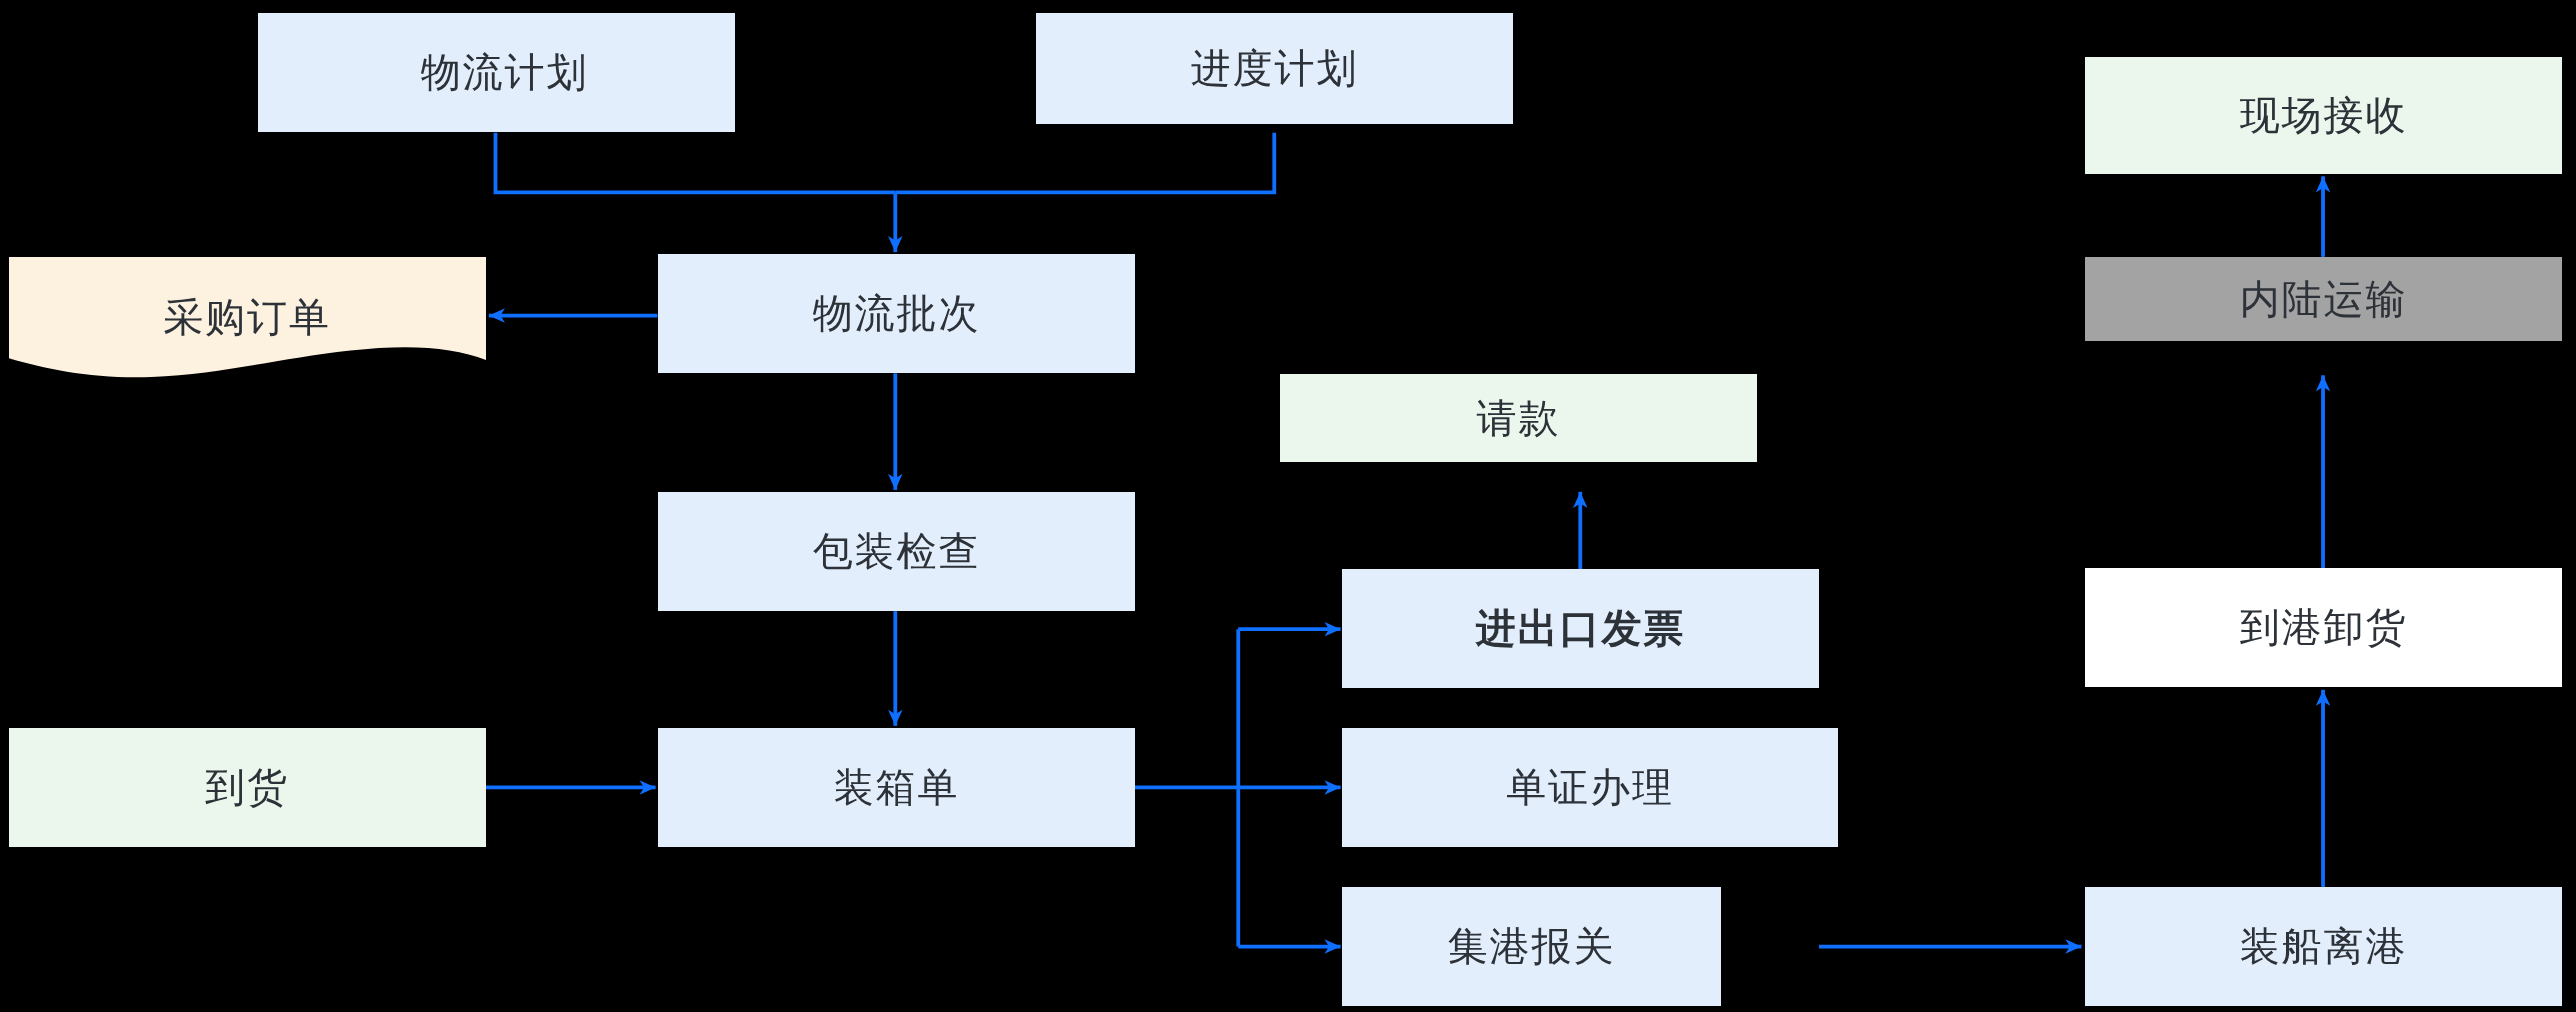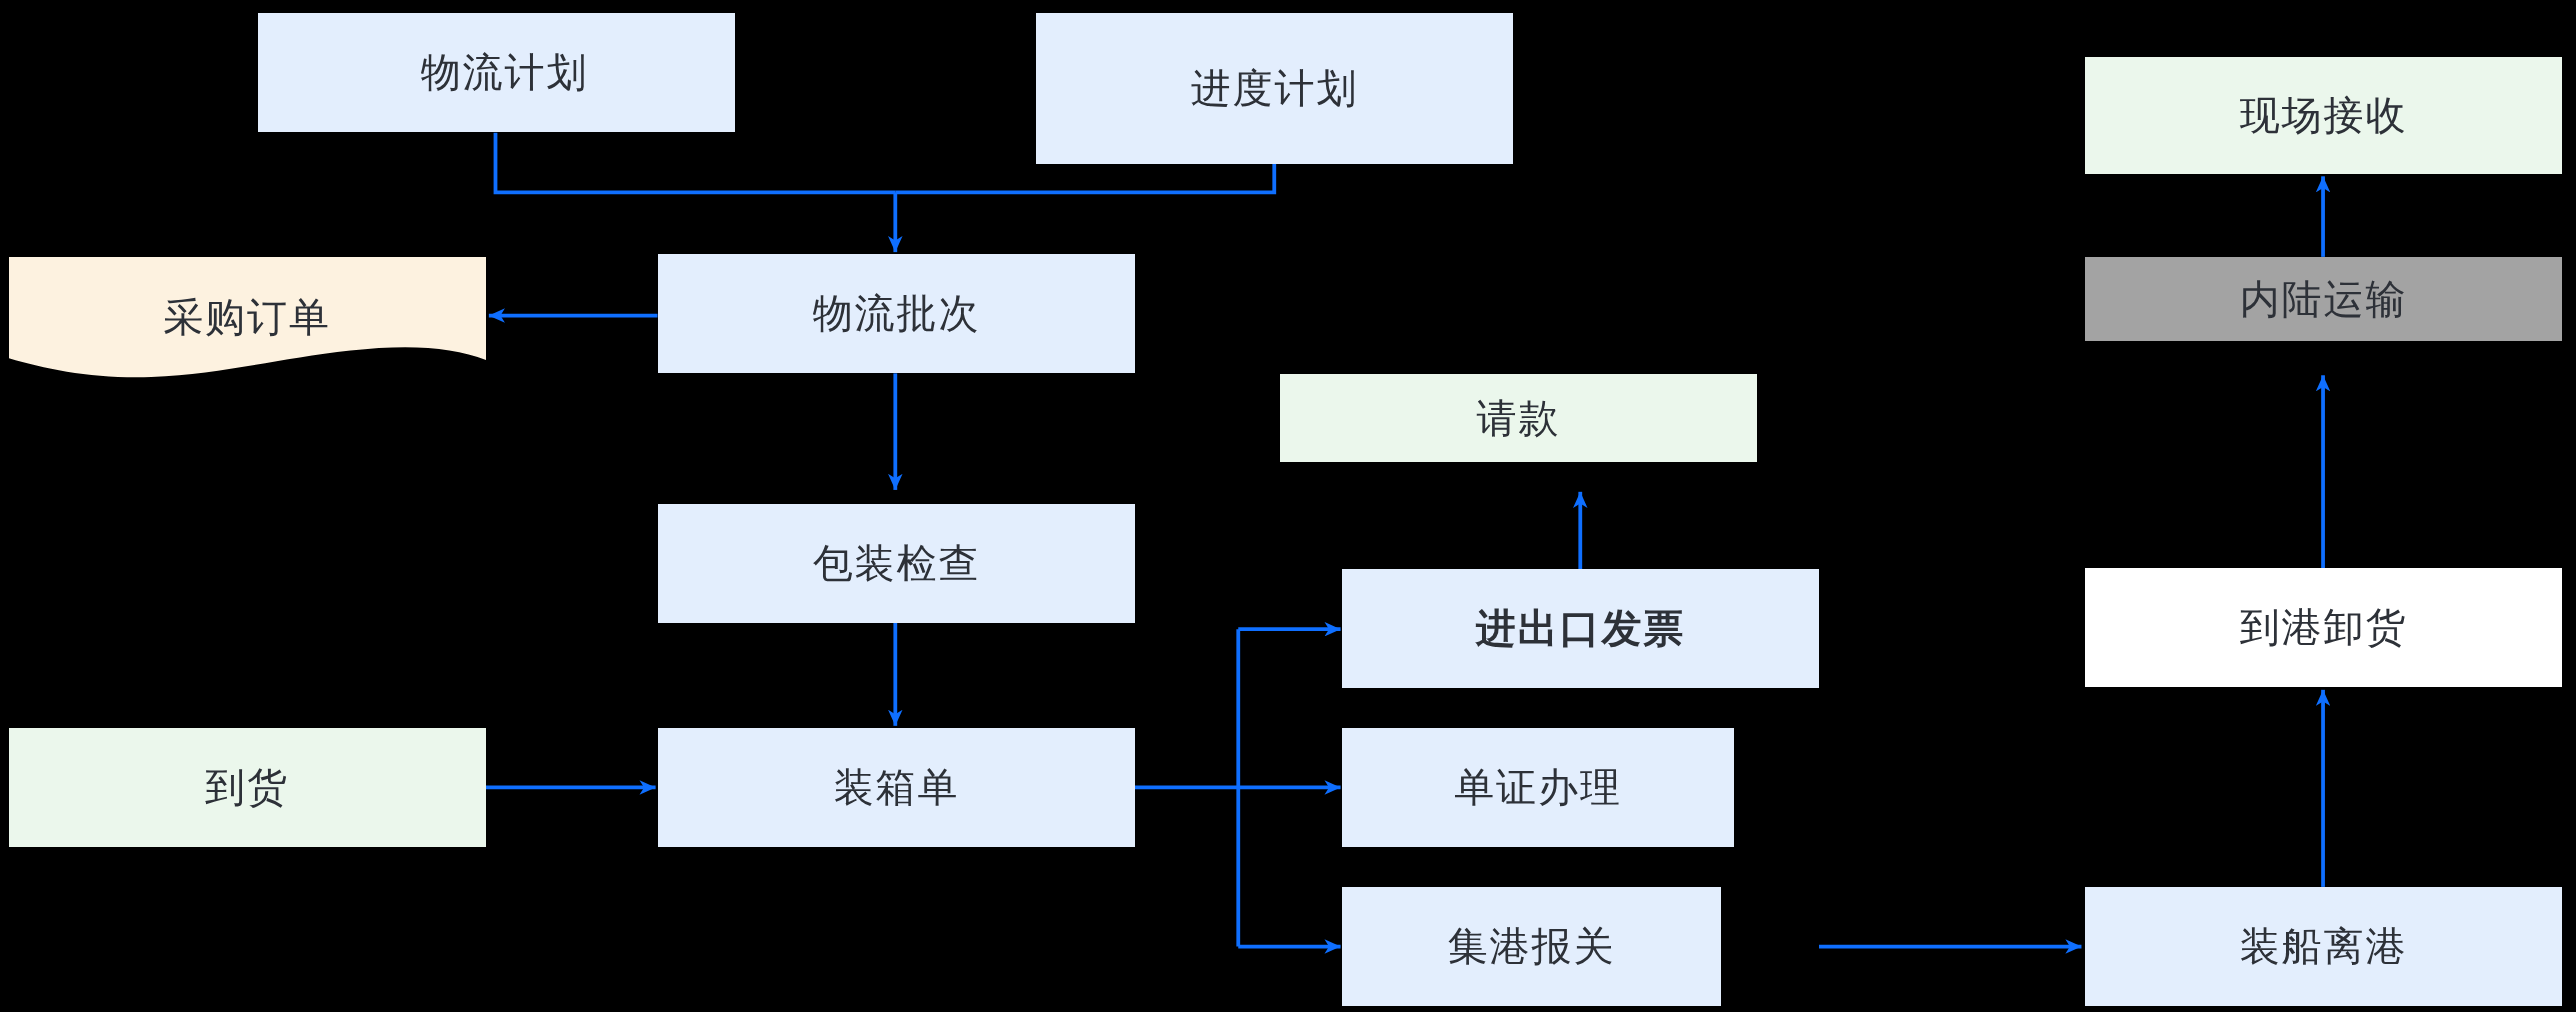--- a/index.html
+++ b/index.html
@@ -76,57 +76,57 @@
         <polyline points="1920,999 2197,999" stroke="#0f6fff" marker-end="url(#arrow)"></polyline>
         <polyline points="2452,936 2452,728" stroke="#0f6fff" marker-end="url(#arrow)"></polyline>
         <polyline points="2452,600 2452,396" stroke="#0f6fff" marker-end="url(#arrow)"></polyline>
         <polyline points="2452,271 2452,186" stroke="#0f6fff" marker-end="url(#arrow)"></polyline>
       </g>
   </svg>
   <div id="nodes">
       <div class="node rect" style="left: 258px; top: 13.3px; width: 477px; height: 119px; background: rgb(227, 238, 253); padding-left: 16px;">
         <span class="label" style="color: rgb(45, 49, 56);">物流计划</span>
       </div>
-      <div class="node rect" style="left: 1036px; top: 13.3px; width: 477px; height: 151px; background: rgb(227, 238, 253);">
+      <div class="node rect" style="left: 1036px; top: 13.3px; width: 477px; height: 111px; background: rgb(227, 238, 253);">
         <span class="label" style="color: rgb(45, 49, 56);">进度计划</span>
       </div>
       <div class="node rect" style="left: 2085px; top: 57px; width: 477px; height: 117px; background: rgb(235, 247, 236);">
         <span class="label" style="color: rgb(45, 49, 56);">现场接收</span>
       </div>
       <div class="node document" style="left: 8.5px; top: 257px; width: 477px; height: 121px;">
         <svg class="doc-bg" width="477" height="121" viewBox="0 0 503 128" preserveAspectRatio="none">
           <path d="M0 0 L503 0 L503 109 C468 95 420 92 360 99 C280 108 225 124 150 127 C90 129 40 119 0 107 Z" fill="#fdf2e0"></path>
         </svg>
         <span class="label" style="color: rgb(45, 49, 56);">采购订单</span>
       </div>
       <div class="node rect" style="left: 658px; top: 254px; width: 477px; height: 119px; background: rgb(227, 238, 253);">
         <span class="label" style="color: rgb(45, 49, 56);">物流批次</span>
       </div>
       <div class="node rect" style="left: 2085px; top: 257px; width: 477px; height: 84px; background: #a3a3a3;">
         <span class="label" style="color: rgb(45, 49, 56);">内陆运输</span>
       </div>
       <div class="node rect" style="left: 1280px; top: 374px; width: 477px; height: 88px; background: rgb(235, 247, 236); align-items: center;">
         <span class="label" style="color: rgb(45, 49, 56);">请款</span>
       </div>
-      <div class="node rect" style="left: 658px; top: 504px; width: 477px; height: 119px; background: rgb(227, 238, 253);">
+      <div class="node rect" style="left: 658px; top: 492px; width: 477px; height: 119px; background: rgb(227, 238, 253);">
         <span class="label" style="color: rgb(45, 49, 56);">包装检查</span>
       </div>
       <div class="node rect" style="left: 1342px; top: 569px; width: 477px; height: 119px; background: rgb(227, 238, 253);">
         <span class="label" style="color: rgb(45, 49, 56); font-weight: bold;">进出口发票</span>
       </div>
       <div class="node rect" style="left: 2085px; top: 568px; width: 477px; height: 119px; background: #ffffff;">
         <span class="label" style="color: rgb(45, 49, 56);">到港卸货</span>
       </div>
       <div class="node rect" style="left: 8.5px; top: 728px; width: 477px; height: 119px; background: rgb(235, 247, 236);">
         <span class="label" style="color: rgb(45, 49, 56);">到货</span>
       </div>
       <div class="node rect" style="left: 658px; top: 728px; width: 477px; height: 119px; background: rgb(227, 238, 253);">
         <span class="label" style="color: rgb(45, 49, 56);">装箱单</span>
       </div>
-      <div class="node rect" style="left: 1342px; top: 728px; width: 392px; height: 119px; background: rgb(227, 238, 253); text-align: right;">
+      <div class="node rect" style="left: 1342px; top: 728px; width: 496px; height: 119px; background: rgb(227, 238, 253); text-align: right;">
         <span class="label" style="color: rgb(45, 49, 56);">单证办理</span>
       </div>
       <div class="node rect" style="left: 1342px; top: 887px; width: 379px; height: 119px; background: rgb(227, 238, 253);">
         <span class="label" style="color: rgb(45, 49, 56);">集港报关</span>
       </div>
       <div class="node rect" style="left: 2085px; top: 887px; width: 477px; height: 119px; background: rgb(227, 238, 253);">
         <span class="label" style="color: rgb(45, 49, 56);">装船离港</span>
       </div>
     </div>
 </div>

